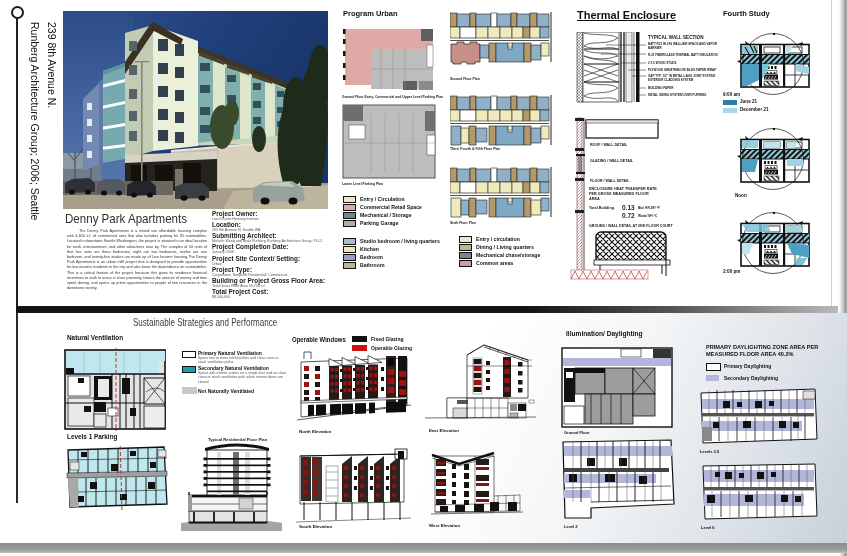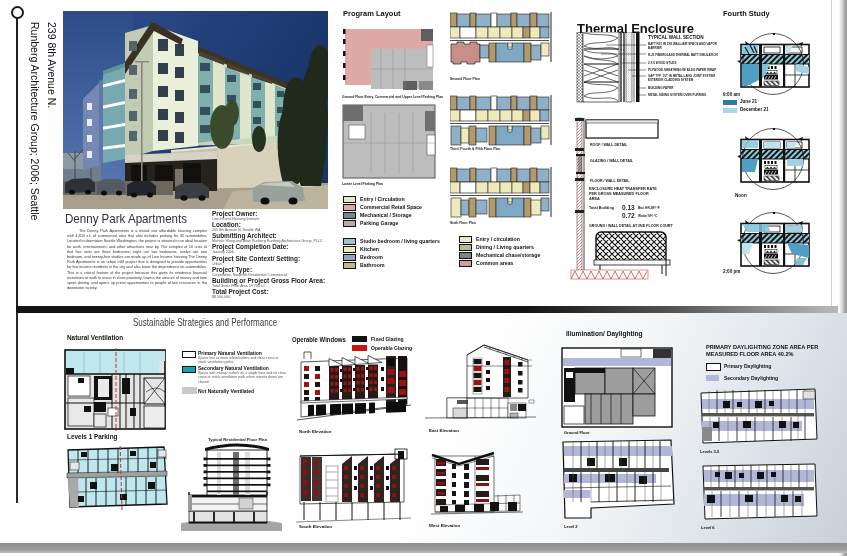--- a/index.html
+++ b/index.html
@@ -232,21 +232,21 @@
   <div style="font-size:6.4px;font-weight:bold;">Project Site Context/ Setting:</div>
   <div class="tiny">Urban</div>
   <div style="font-size:6.4px;font-weight:bold;">Project Type:</div>
   <div class="tiny">Corporation, Nonprofit Residential/ Commercial</div>
   <div style="font-size:6.4px;font-weight:bold;">Building or Project Gross Floor Area:</div>
   <div class="tiny">Total Gross Floor Area 59,700 s.f.</div>
   <div style="font-size:6.4px;font-weight:bold;">Total Project Cost:</div>
   <div class="tiny">$8,500,000</div>
 </div>
 
-<div class="abs b" style="left:343px;top:9px;font-size:7.5px;color:#111;">Program Layout</div>
+<div class="abs b" style="left:343px;top:9px;font-size:7.5px;color:#111;">Program Urban</div>
 
 <div class="abs" style="left:341px;top:27px;">
 <svg width="97" height="68" viewBox="0 0 97 68">
   <rect x="0" y="0" width="97" height="68" fill="#ffffff"></rect>
   <rect x="4" y="2" width="88" height="20" fill="#dfa9a6"></rect>
   <rect x="4" y="22" width="26" height="36" fill="#dfa9a6"></rect>
   <rect x="30" y="22" width="62" height="40" fill="#bdbdbd"></rect>
   <rect x="80" y="2" width="12" height="12" fill="#5f5f5f"></rect>
   <rect x="62" y="54" width="14" height="9" fill="#5f5f5f"></rect>
   <rect x="78" y="54" width="14" height="9" fill="#8a8a8a"></rect>
@@ -394,21 +394,21 @@
   <div class="sw" style="left:0;top:0;width:11px;height:4.5px;background:#eae8c4;"></div>
     <div class="abs lgt" style="left:17px;top:0px;">Entry / circulation</div>
   <div class="sw" style="left:0;top:8px;width:11px;height:4.5px;background:#b9b992;"></div>
     <div class="abs lgt" style="left:17px;top:8px;">Dining / Living quarters</div>
   <div class="sw" style="left:0;top:16px;width:11px;height:4.5px;background:#75868c;"></div>
     <div class="abs lgt" style="left:17px;top:16px;">Mechanical chase/storage</div>
   <div class="sw" style="left:0;top:24px;width:11px;height:4.5px;background:#cf9d9d;"></div>
     <div class="abs lgt" style="left:17px;top:24px;">Common areas</div>
 </div>
 
-<div class="abs b" style="left:577px;top:21px;font-size:13px;color:#111;">Thermal Enclosure</div>
+<div class="abs b" style="left:577px;top:9px;font-size:11px;color:#111;text-decoration:underline;">Thermal Enclosure</div>
 
 <div class="abs" style="left:576px;top:32px;">
 <svg width="155" height="72" viewBox="0 0 155 72">
   <defs>
     <pattern id="xh" width="3" height="3" patternUnits="userSpaceOnUse">
       <path d="M0,3 L3,0 M0,0 L3,3" stroke="#333" stroke-width="0.4"></path>
     </pattern>
     <pattern id="spk" width="2.4" height="2.4" patternUnits="userSpaceOnUse">
       <circle cx="0.7" cy="0.8" r="0.35" fill="#333"></circle>
           <circle cx="1.8" cy="1.9" r="0.3" fill="#333"></circle>

